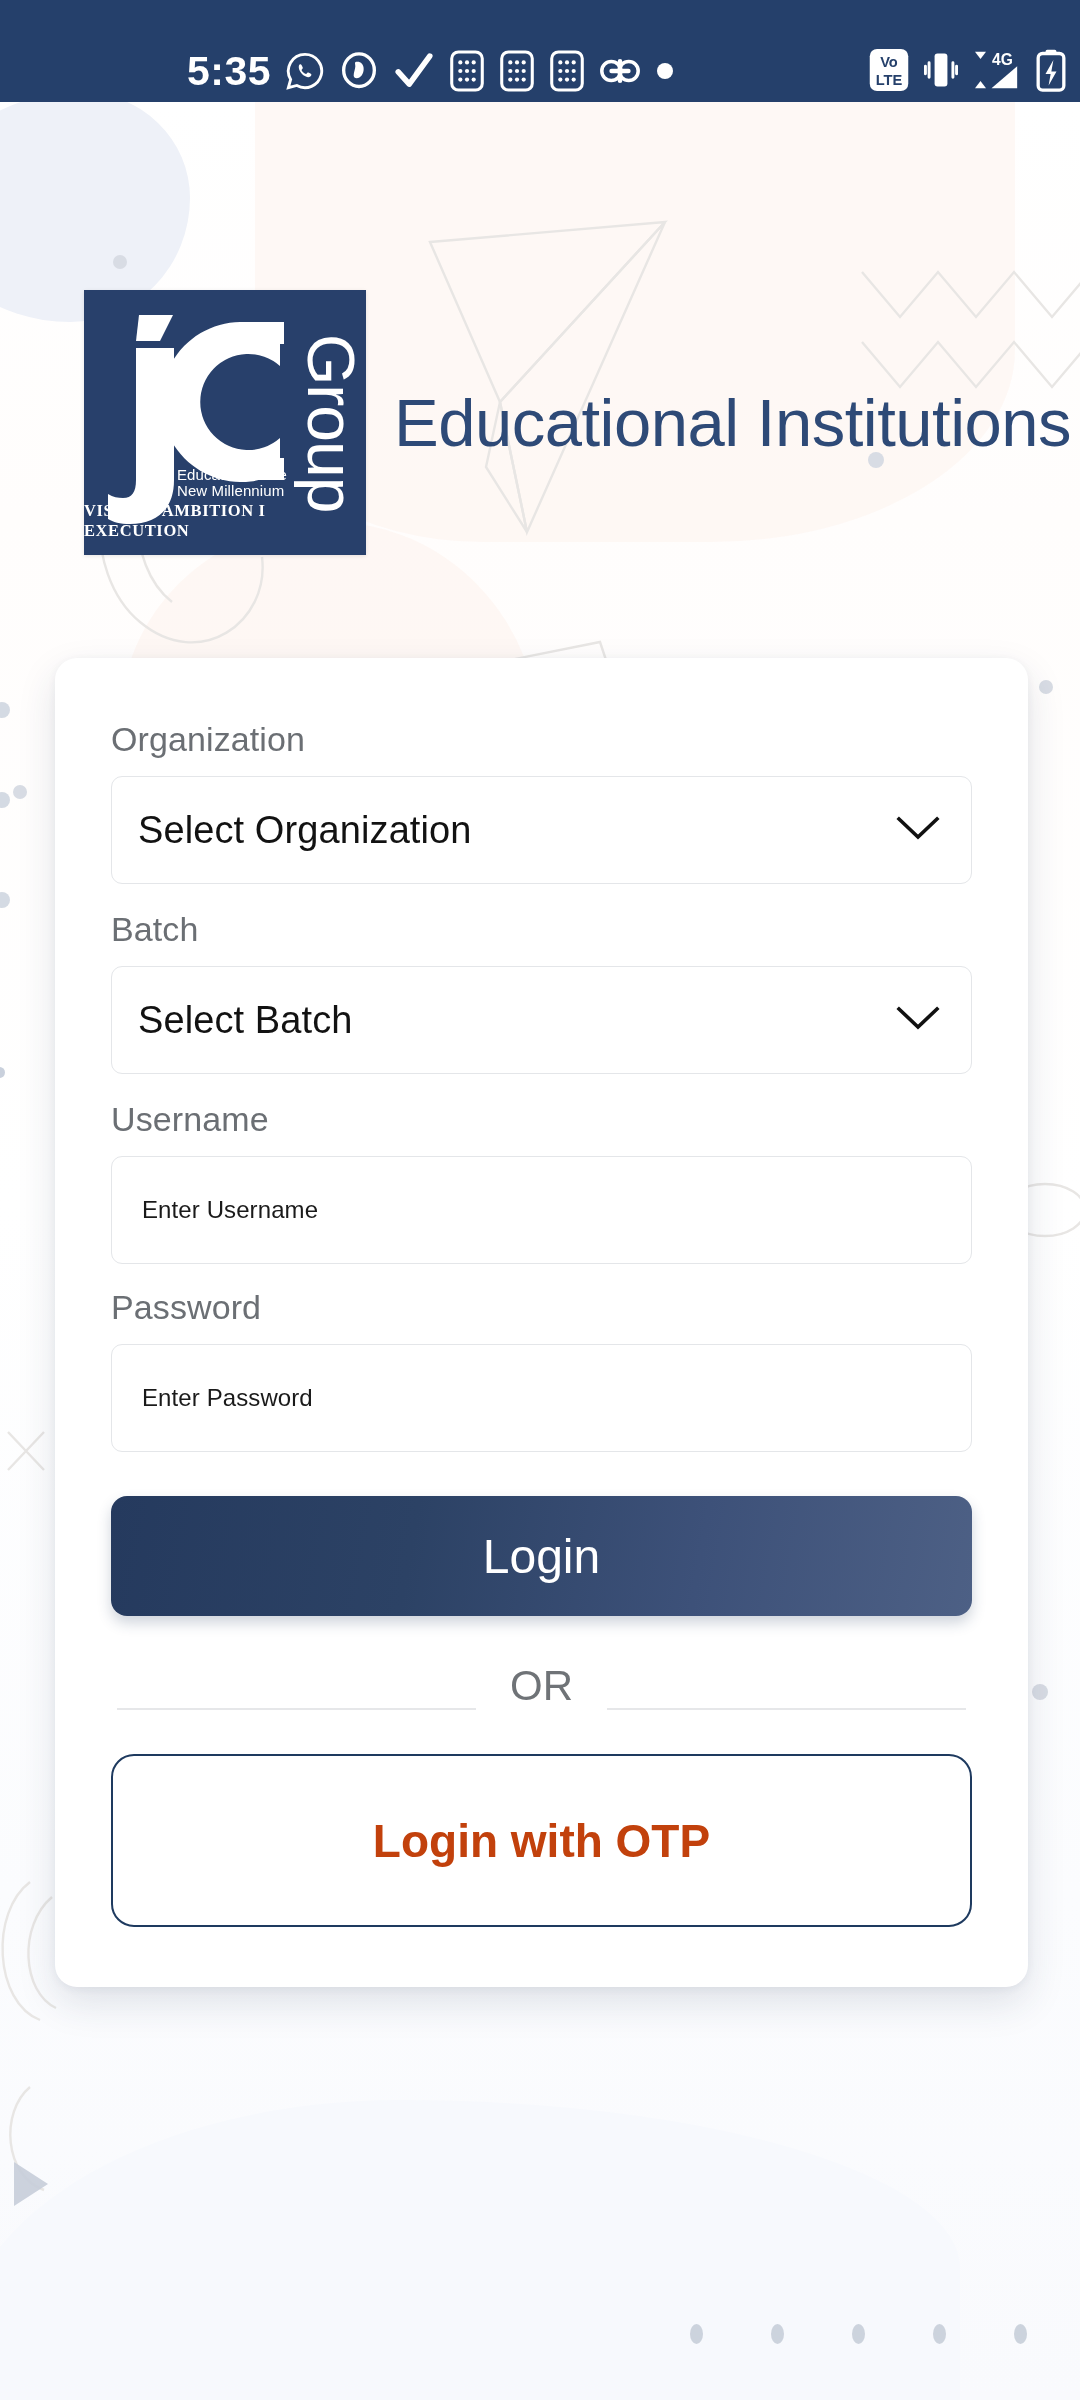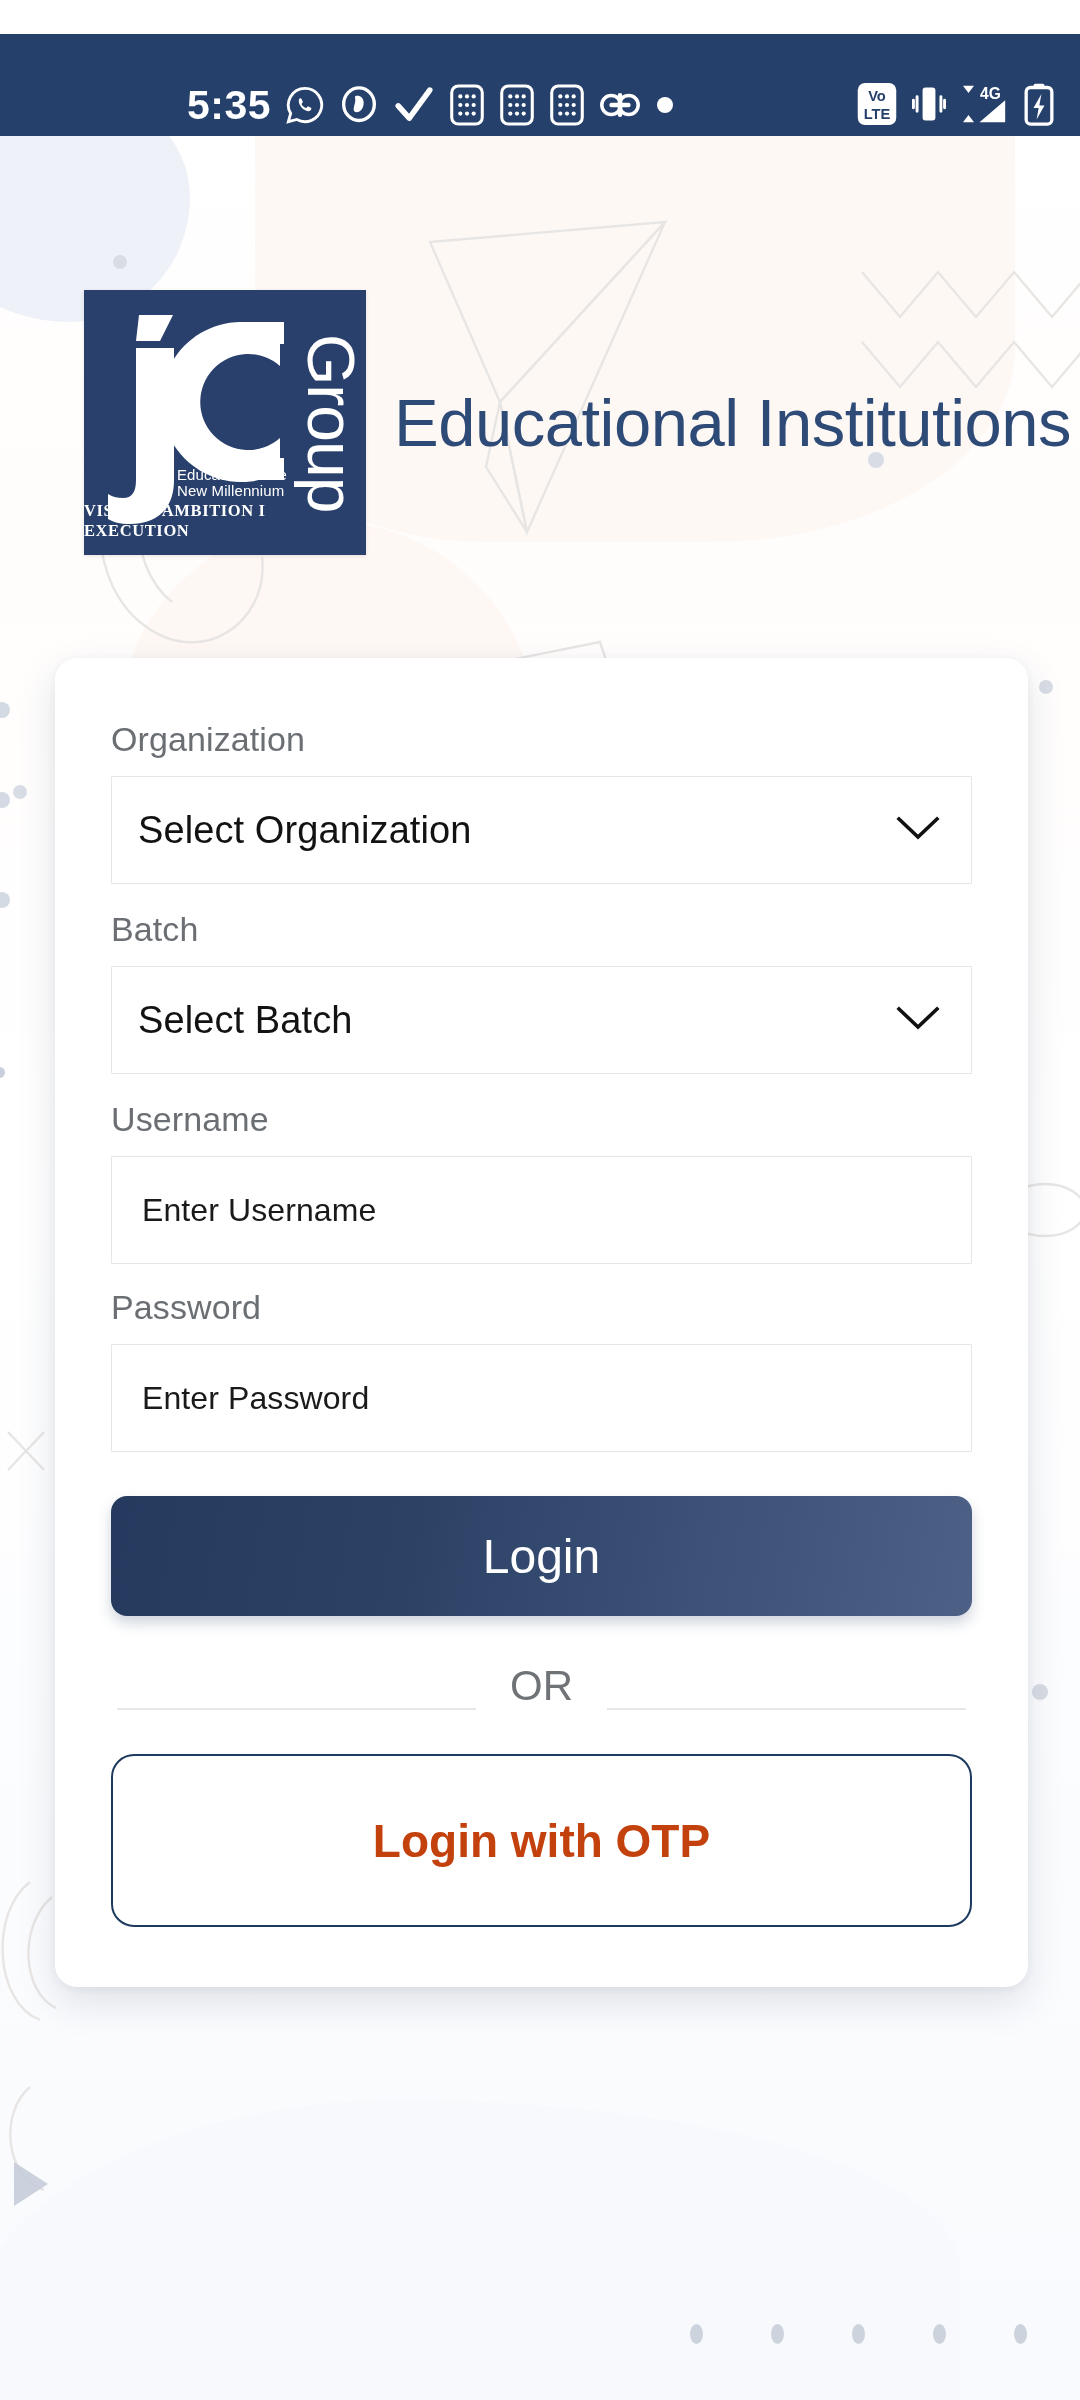--- a/index.html
+++ b/index.html
@@ -9,23 +9,22 @@
     background:#ffffff;
     overflow:hidden;
   }
   .screen { position:relative; width:1080px; height:2400px; overflow:hidden; }
 
   
   .statusbar{
     position:absolute; top:0; left:0; width:1080px; height:102px;
     background:#25406b;
     display:flex; align-items:flex-end; justify-content:flex-start;
-    padding:0 22px 10px 22px;
+    padding:0 10px 10px 22px;
     z-index:50;
-    margin-top:34px;
   }
   .sb-left{ display:flex; align-items:center; gap:14px; margin-left:165px; }
   .sb-right{ display:flex; align-items:center; gap:14px; margin-left:auto; margin-right:4px;}
   .sb-time{ color:#fff; font-size:41px; font-weight:600; letter-spacing:.5px; line-height:1;}
   .sb-ico{ display:block; }
 
   
   .bg{
     position:absolute; inset:102px 0 0 0;
     background:
@@ -97,28 +96,28 @@
     background:#ffffff; border-radius:22px;
     box-shadow:0 16px 38px rgba(40,55,85,.13), 0 2px 8px rgba(40,55,85,.06);
     padding:62px 56px 60px 56px; z-index:8;
   }
   .field{ margin-bottom:0; }
   .label{
     color:#6b6f74; font-size:34px; font-weight:400;
     margin-bottom:17px; letter-spacing:.1px;
   }
   .control{
-    width:100%; height:108px; border:1.5px solid #e4e6e9; border-radius:1px;
+    width:100%; height:108px; border:1.5px solid #e4e6e9; border-radius:11px;
     background:#fff; display:flex; align-items:center;
     padding:0 26px 0 26px; position:relative;
   }
   .control .val{
     font-size:38px; color:#121212; letter-spacing:.1px;
   }
-  .control.input .val{ padding-left:4px; font-size:32px; color:#1a1a1a;}
+  .control.input .val{ padding-left:4px; font-size:24px; color:#1a1a1a;}
   .chev{ position:absolute; right:30px; top:50%; transform:translateY(-50%); }
   .gap-22{ height:26px; }
   .gap-20{ height:24px; }
 
   .forgot-wrap{ text-align:right; margin-top:22px; }
   .forgot{
     color:#25406b; font-size:36px; font-weight:600; letter-spacing:.1px;
     display:inline-block;
   }
 

